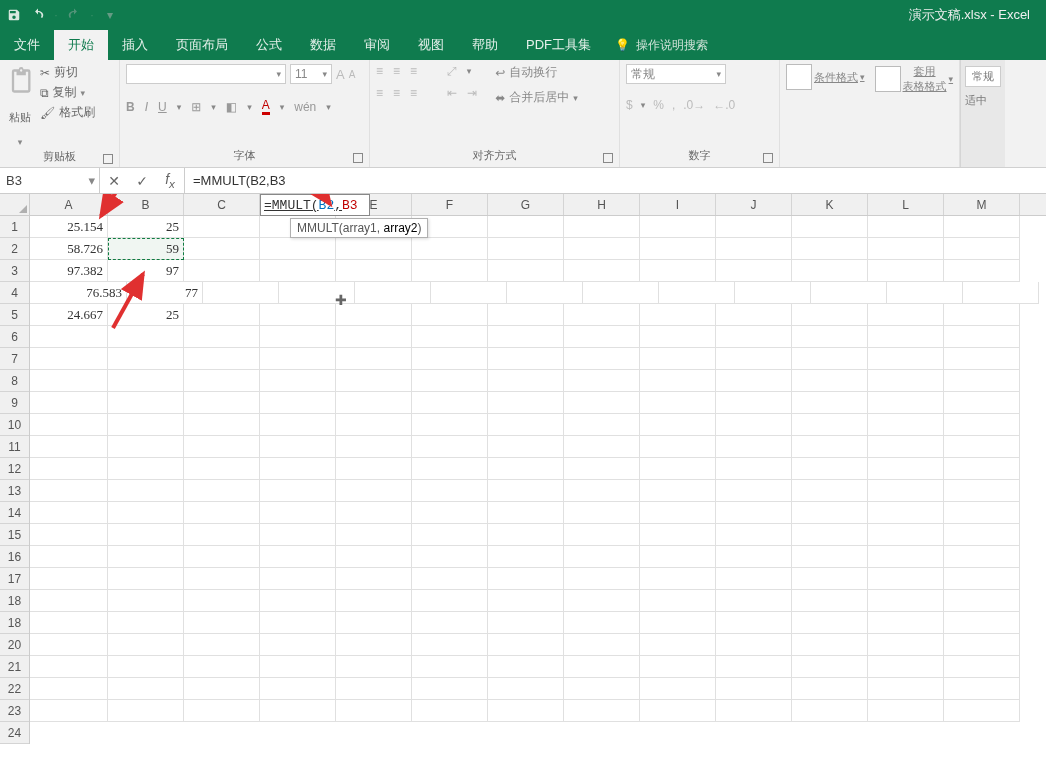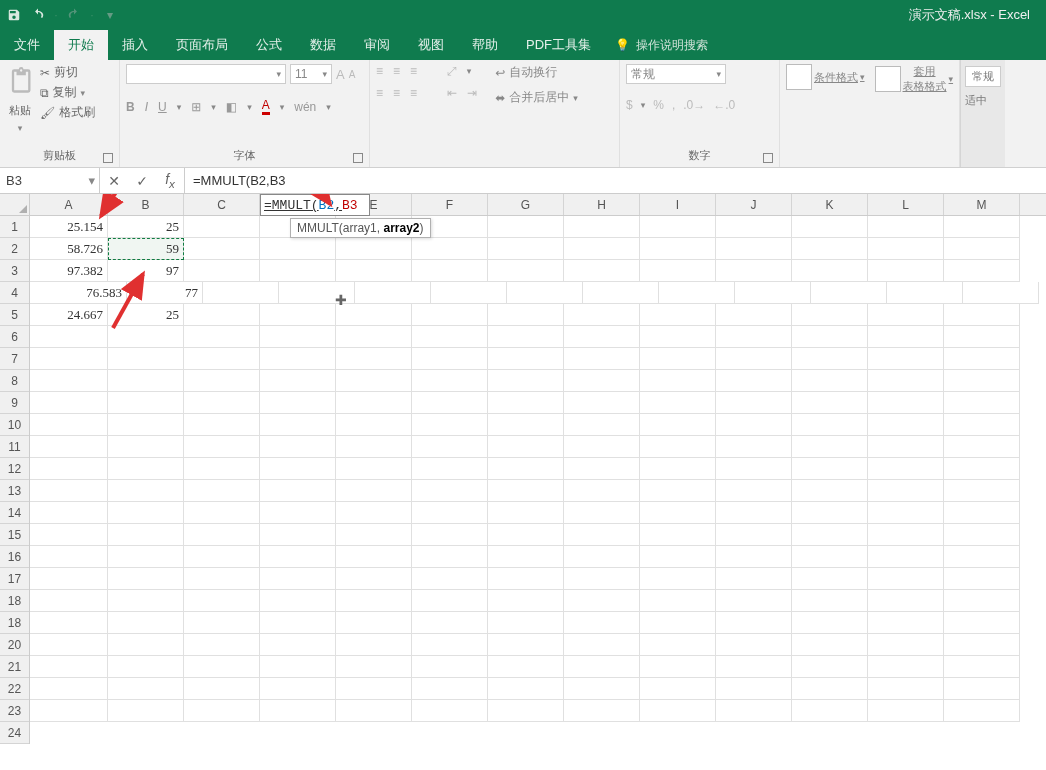--- a/index.html
+++ b/index.html
@@ -16,21 +16,21 @@
   .menutab { padding: 0 14px; display: flex; align-items: center; font-size: 13px; color: #e4f0ea; cursor: pointer; }
   .menutab.active { background: #f2f2f2; color: #0f7b4e; }
   .tell-me { display: flex; align-items: center; gap: 6px; padding: 0 10px; color: #d0e2d8; }
   
   .ribbon { background: #f2f2f2; border-bottom: 1px solid #d0d0d0; height: 108px; display: flex; }
   .ribbon-group { border-right: 1px solid #e0e0e0; display: flex; flex-direction: column; padding: 4px 6px 2px 6px; position: relative; }
   .ribbon-group-body { flex: 1; display: flex; align-items: flex-start; gap: 6px; }
   .ribbon-group-label { text-align: center; font-size: 11px; color: #666; padding: 2px 0; position: relative; }
   .ribbon-group-label .dlg { position: absolute; right: 0px; bottom: 2px; width: 10px; height: 10px; border: 1px solid #888; }
   
-  .clip-left { display: flex; flex-direction: column; align-items: center; gap: 5px; color: #888; }
+  .clip-left { display: flex; flex-direction: column; align-items: center; gap: 12px; color: #888; }
   .clip-right { display: flex; flex-direction: column; gap: 3px; font-size: 12px; color: #666; }
   .clip-item { display: flex; align-items: center; gap: 4px; }
   
   .font-row1 { display: flex; align-items: center; gap: 4px; margin-bottom: 8px; }
   .font-combo { border: 1px solid #ccc; background: #fff; height: 20px; width: 160px; display: flex; align-items: center; padding: 0 4px; color: #888; justify-content: flex-end; }
   .size-combo { border: 1px solid #ccc; background: #fff; height: 20px; width: 42px; display: flex; align-items: center; padding: 0 4px; color: #888; justify-content: space-between; }
   .font-row2 { display: flex; align-items: center; gap: 10px; color: #999; }
   .ghost-btn { color: #bbb; }
   
   .align-body { display: flex; flex-direction: column; gap: 8px; }
@@ -68,21 +68,21 @@
   
   .marching { outline: 1.5px dashed #107c41; outline-offset:-1px; background:#f0f6f2;}
   .sel-pink { background: #fce4e4 !important; }
   
   .editcell { position:absolute; border:1.5px solid #888; background:#fff; display:flex; align-items:center; padding:0 3px; font-family: "Courier New", monospace; font-size:13px; }
   .editcell .kw { color:#333;text-decoration:underline; }
   .editcell .ref1 { color:#0070c0; }
   .editcell .ref2 { color:#c00000; }
   
   .tooltip { position:absolute; background:#fff; border:1px solid #b0b0b0; padding:2px 6px; font-size:12px; color:#555; box-shadow: 1px 1px 3px rgba(0,0,0,0.15); white-space:nowrap;}
-  .tooltip .cur { font-weight:bold; color:#000;}
+  .tooltip .cur { font-weight:normal; color:#000;}
   
   .redarrow { position:absolute; pointer-events:none; z-index:50; }
   .cross-cursor { position:absolute; font-size:14px; color:#666; pointer-events:none;}
   
   .caret-dd { font-size:9px; color:#888;}
 </style>
 </head>
 <body>
 
 <div class="titlebar">
@@ -212,20 +212,21 @@
             <span>↩</span>
             <span>自动换行</span>
           </div>
         <div class="wrap-item">
             <span>⬌</span>
             <span>合并后居中</span>
             <span class="caret-dd">▾</span>
           </div>
       </div>
     </div>
+    <div class="ribbon-group-label"><span>对齐方式</span><span class="dlg"></span></div>
   </div>
 
   <div class="ribbon-group" style="min-width:160px">
     <div class="ribbon-group-body" style="flex-direction:column;align-items:flex-start">
       <div class="num-combo">
           <span>常规</span>
           <span class="caret-dd">▾</span>
         </div>
       <div class="num-row">
         <span>$</span>

